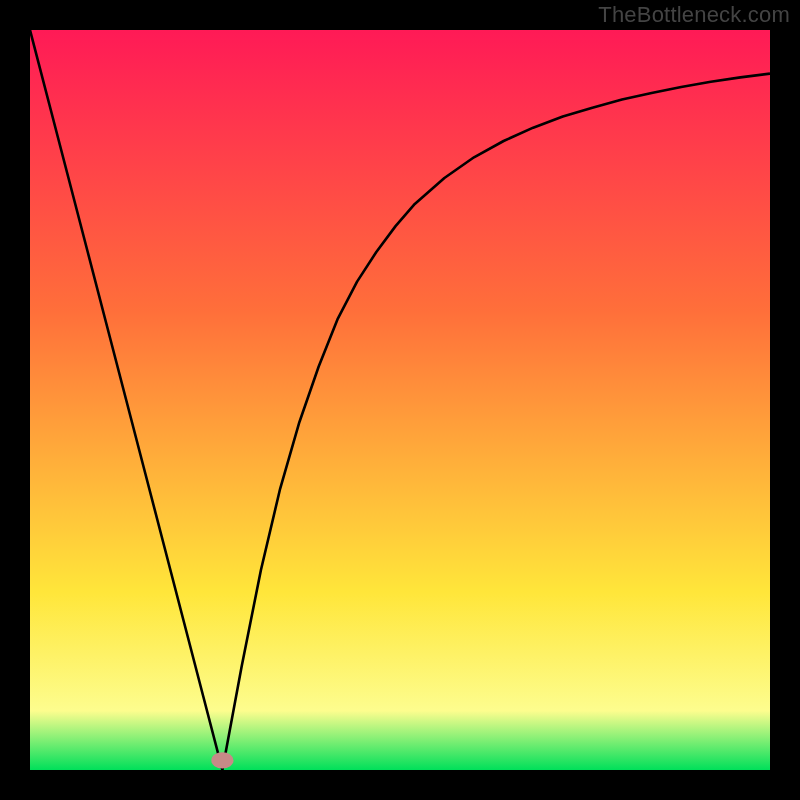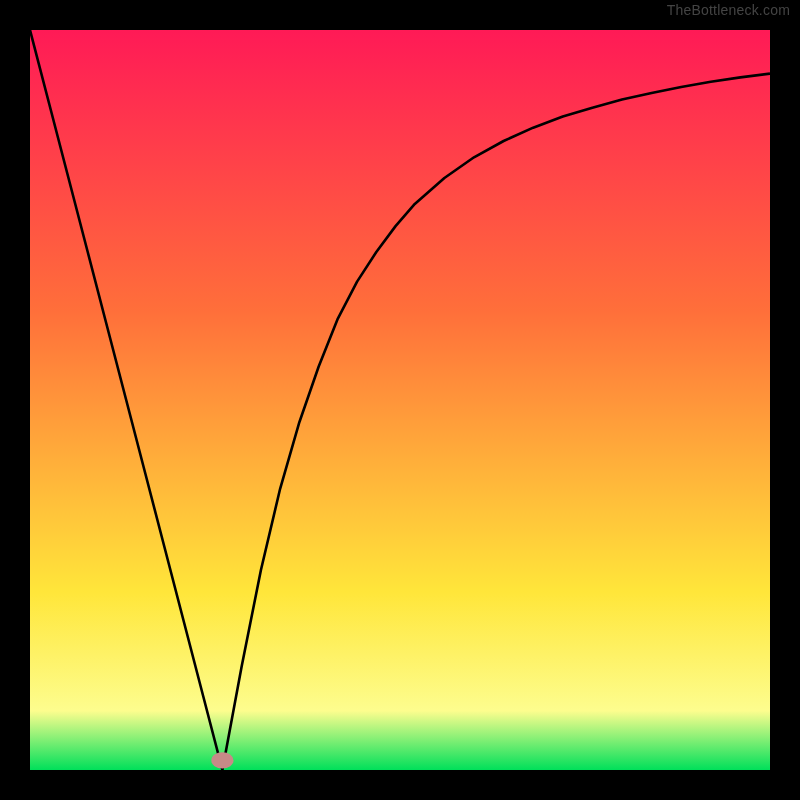--- a/index.html
+++ b/index.html
@@ -17,21 +17,21 @@
     top: 30px;
     width: 740px;
     height: 740px;
     overflow: hidden;
   }
   .watermark {
     position: absolute;
     top: 2px;
     right: 10px;
     color: #444;
-    font-size: 14px;
+    font-size: 22px;
     font-weight: 500;
     letter-spacing: 0.2px;
     z-index: 10;
   }
   svg { display: block; }
 </style>
 </head>
 <body>
 
 <div class="watermark">TheBottleneck.com</div>

